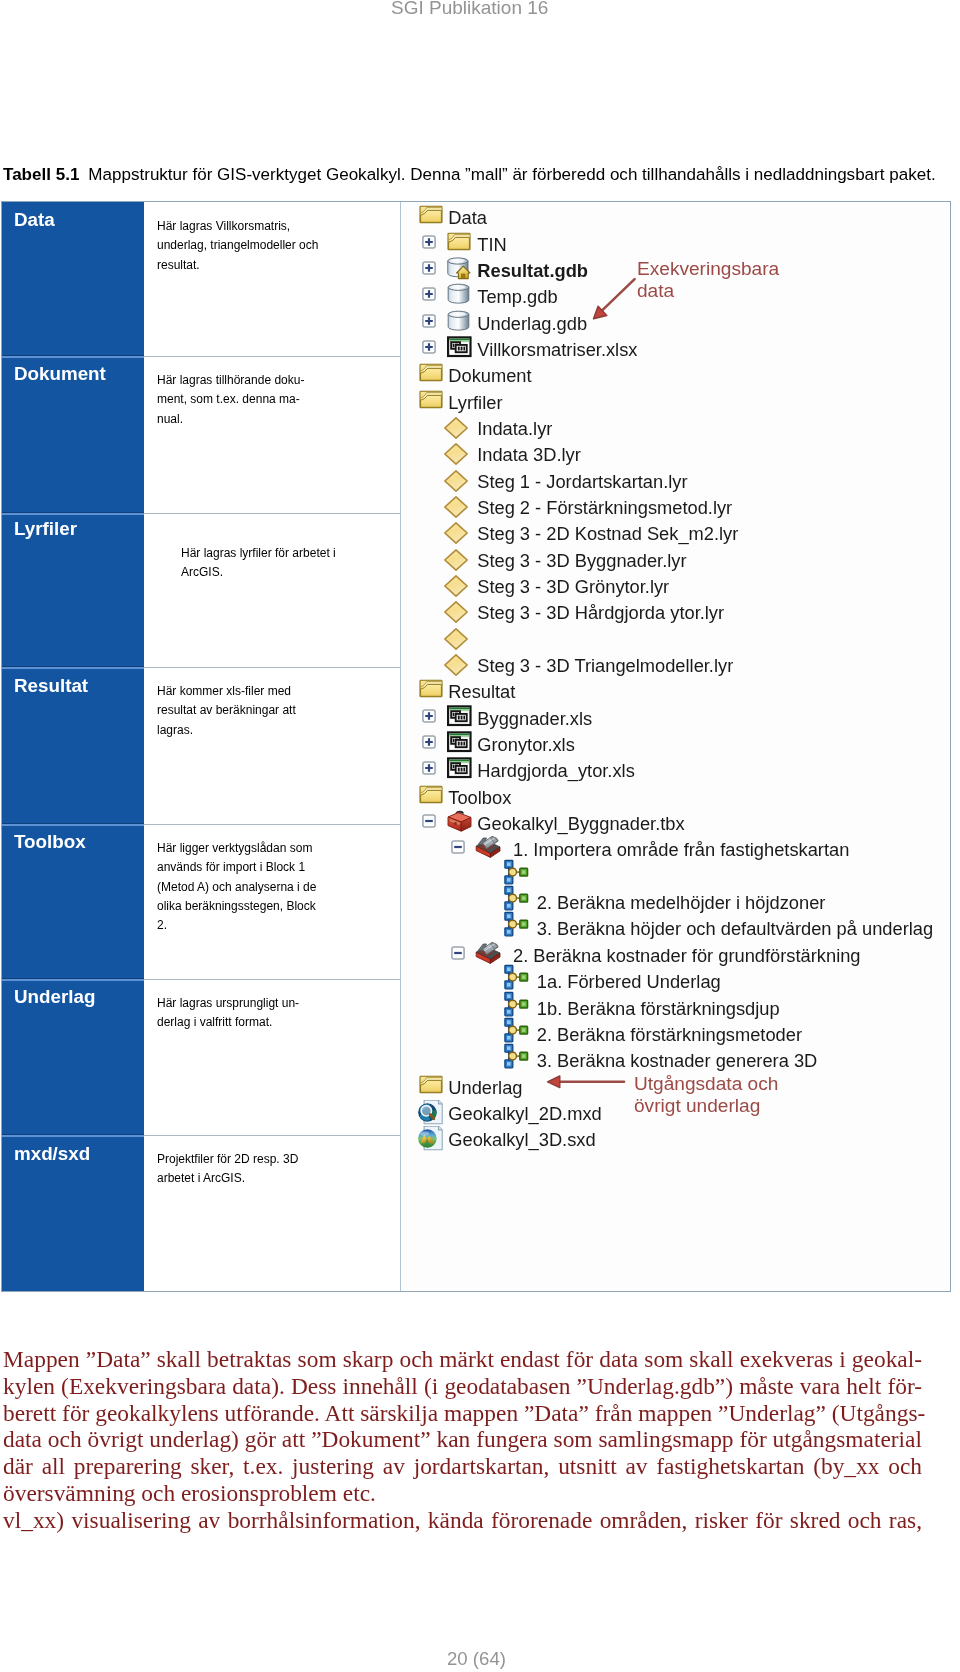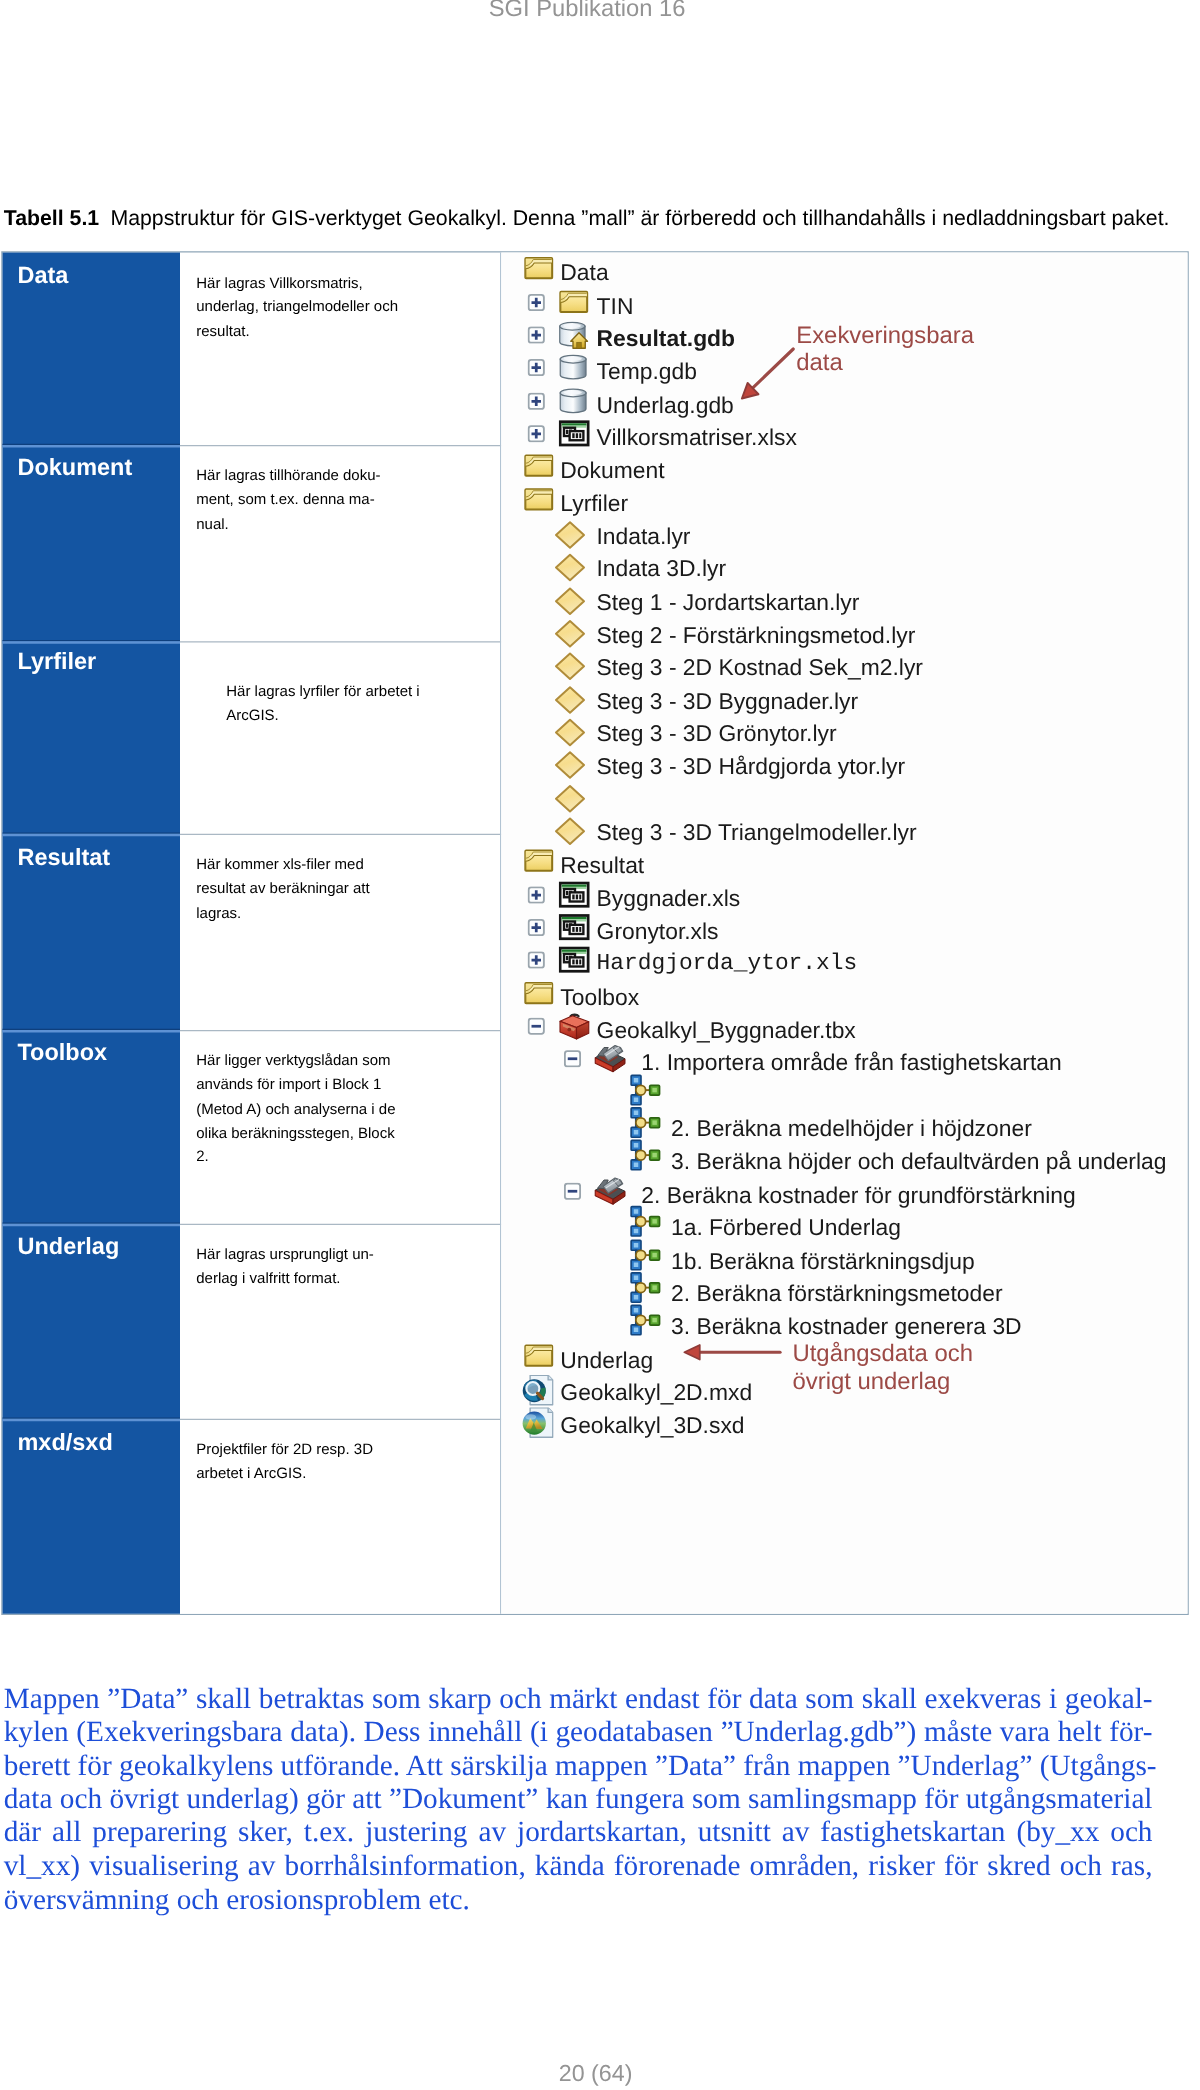--- a/index.html
+++ b/index.html
@@ -39,21 +39,21 @@
   .trow .lbl{position:absolute;top:0;line-height:26px;}
   .trow .lbl.bold{font-weight:bold;}
   .tgl{position:absolute;width:14px;height:14px;top:0px;}
   .ticon{position:absolute;top:-1px;}
   .annot{position:absolute;font-family:"Liberation Sans",sans-serif;font-size:19.1px;
          color:#9c4a46;line-height:22.4px;white-space:nowrap;}
   .arrows{position:absolute;left:0;top:0;}
   
   .para{position:absolute;left:3px;top:1346px;width:919px;
         font-family:"Liberation Serif",serif;font-size:23.4px;line-height:26.8px;
-        color:#1d4ed8;}
+        color:#7f1d1d;}
   .pline{text-align:justify;text-align-last:justify;white-space:pre;}
   .pline.last{text-align-last:left;}
   
   .folio{position:absolute;left:447px;top:1650px;
          font-family:"Liberation Sans",sans-serif;font-size:18.6px;color:#949494;
          line-height:18.6px;white-space:nowrap;}
 </style>
 </head>
 <body>
 
@@ -526,21 +526,21 @@
    <rect x="2.4" y="2.6" width="19.8" height="1.9" fill="#1d7a2c"></rect>
    <rect x="2.4" y="4.5" width="19.8" height="1.7" fill="#9fd3a2"></rect>
    <rect x="4.2" y="6.2" width="8.8" height="6.6" fill="#ffffff" stroke="#151515" stroke-width="1.9"></rect>
    <rect x="8.7" y="8.9" width="11.0" height="7.3" fill="#ffffff" stroke="#151515" stroke-width="1.9"></rect>
    <rect x="5.7" y="7.8" width="1.7" height="3.4" fill="#151515"></rect>
    <rect x="8.2" y="7.6" width="2.6" height="1.2" fill="#151515"></rect>
    <rect x="10.8" y="10.6" width="1.9" height="3.9" fill="#151515"></rect>
    <rect x="13.6" y="10.6" width="1.9" height="3.9" fill="#151515"></rect>
    <rect x="16.4" y="10.6" width="1.6" height="3.9" fill="#151515"></rect>
  </svg></span>
-            <span class="lbl" style="left: 76.3px; font-family: Liberation Mono, monospace;">Hardgjorda_ytor.xls</span>
+            <span class="lbl" style="left: 76.3px;">Hardgjorda_ytor.xls</span>
           </div>
           <div class="trow" style="top: 582.78px; width: 549px;">
             <span class="ticon" style="left: 17.5px;"><svg width="25" height="22" viewBox="0 0 25 22">
    <defs>
                   <linearGradient id="fg1" x1="0" y1="0" x2="0" y2="1">
      <stop offset="0" stop-color="#fbeaa2"></stop>
                     <stop offset="0.5" stop-color="#f6de84"></stop>
      <stop offset="1" stop-color="#eccf62"></stop>
                   </linearGradient>
    <linearGradient id="fg2" x1="0" y1="0" x2="0" y2="1">
@@ -803,17 +803,17 @@
           <div>övrigt underlag</div>
         </div>
     </div>
   </div>
   <div class="para" id="para">
       <div class="pline">Mappen ”Data” skall betraktas som skarp och märkt endast för data som skall exekveras i geokal-</div>
       <div class="pline">kylen (Exekveringsbara data). Dess innehåll (i geodatabasen ”Underlag.gdb”) måste vara helt för-</div>
       <div class="pline">berett för geokalkylens utförande. Att särskilja mappen ”Data” från mappen ”Underlag” (Utgångs-</div>
       <div class="pline">data och övrigt underlag) gör att ”Dokument” kan fungera som samlingsmapp för utgångsmaterial</div>
       <div class="pline">där all preparering sker, t.ex. justering av jordartskartan, utsnitt av fastighetskartan (by_xx och</div>
+      <div class="pline last">översvämning och erosionsproblem etc.</div>
       <div class="pline">vl_xx) visualisering av borrhålsinformation, kända förorenade områden, risker för skred och ras,</div>
-      <div class="pline last">översvämning och erosionsproblem etc.</div>
     </div>
   <div class="folio">20 (64)</div>
 </div>
 
 </body></html>

